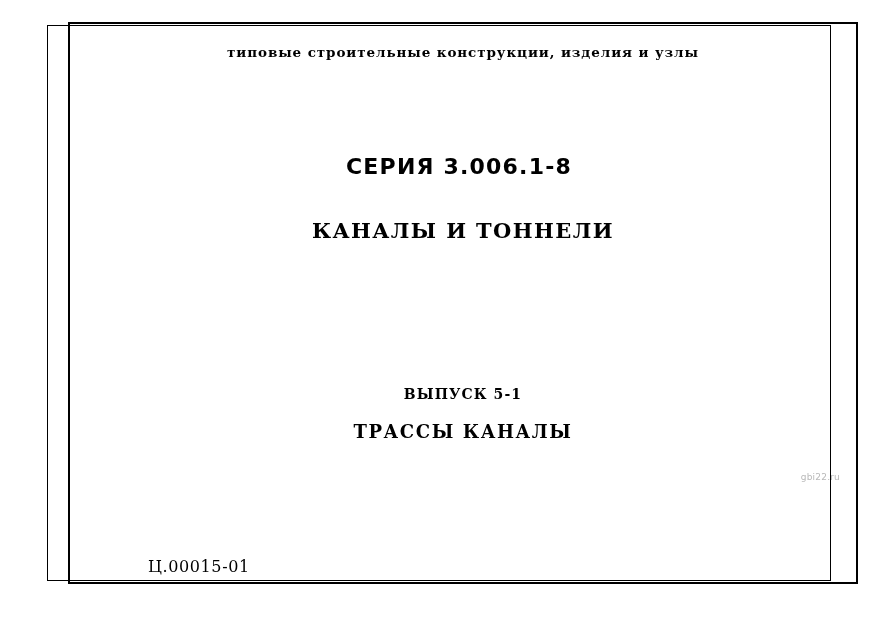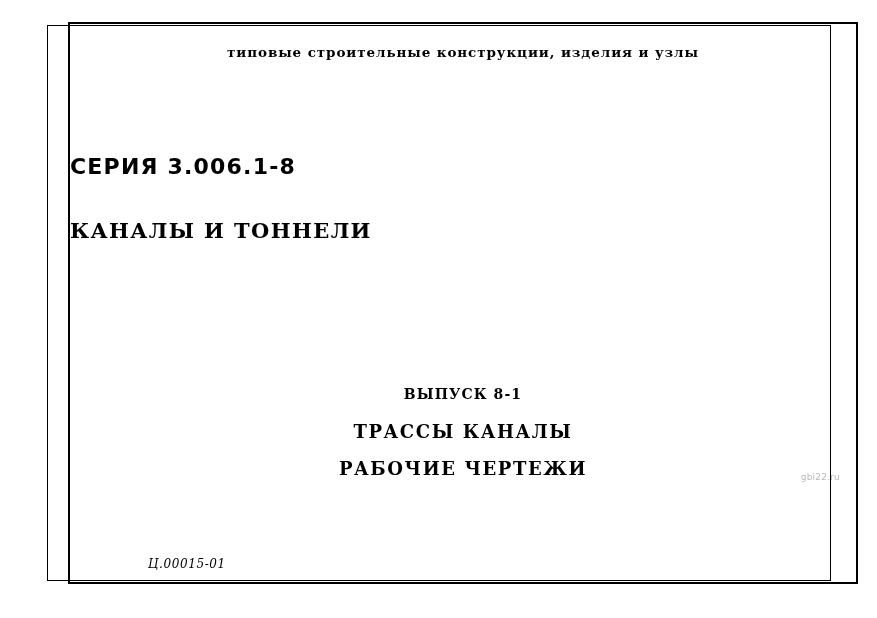--- a/index.html
+++ b/index.html
@@ -56,34 +56,35 @@
     font-weight: bold;
     font-size: 13.5px;
     letter-spacing: 0.9px;
   }
 
   .series-block {
     position: absolute;
     left: 0;
     right: 8px;
     top: 130px;
+    text-align: center;
   }
   .series-line {
     font-family: "DejaVu Sans", sans-serif;
     font-weight: bold;
     font-size: 22px;
     letter-spacing: 1.2px;
   }
 
   .title-block {
     position: absolute;
     left: 0;
     right: 0;
     top: 190px;
-    text-align: left;
+    text-align: center;
   }
   .title-line {
     font-family: "DejaVu Serif", serif;
     font-weight: bold;
     font-size: 21px;
     letter-spacing: 1.4px;
     line-height: 34px;
   }
 
   .issue-block {
@@ -103,23 +104,22 @@
   .issue-line.big {
     font-size: 18px;
     letter-spacing: 1.6px;
   }
 
   .doc-code {
     position: absolute;
     left: 78px;
     top: 533px;
     font-family: "DejaVu Serif", serif;
-    font-size: 12px;
+    font-size: 16px;
     letter-spacing: 0.6px;
-    font-style: italic;
   }
 
   .watermark {
     position: absolute;
     left: 840px;
     top: 448px;
     font-family: "DejaVu Sans", sans-serif;
     font-size: 9px;
     color: #b8b8b8;
     letter-spacing: 0.2px;
@@ -138,23 +138,22 @@
 
     <div class="series-block">
       <div class="series-line">СЕРИЯ 3.006.1-8</div>
     </div>
 
     <div class="title-block">
       <div class="title-line">КАНАЛЫ  И  ТОННЕЛИ</div>
     </div>
 
     <div class="issue-block">
-      <div class="issue-line">ВЫПУСК 8-1</div>
+      <div class="issue-line">ВЫПУСК 5-1</div>
       <div class="issue-line big">ТРАССЫ  КАНАЛЫ</div>
-      <div class="issue-line big">РАБОЧИЕ  ЧЕРТЕЖИ</div>
     </div>
 
     <div class="doc-code">Ц.00015-01</div>
   </div>
 
   <div class="sheet-frame-inner"></div>
 
   <div class="watermark">gbi22.ru</div>
 
 </div>

